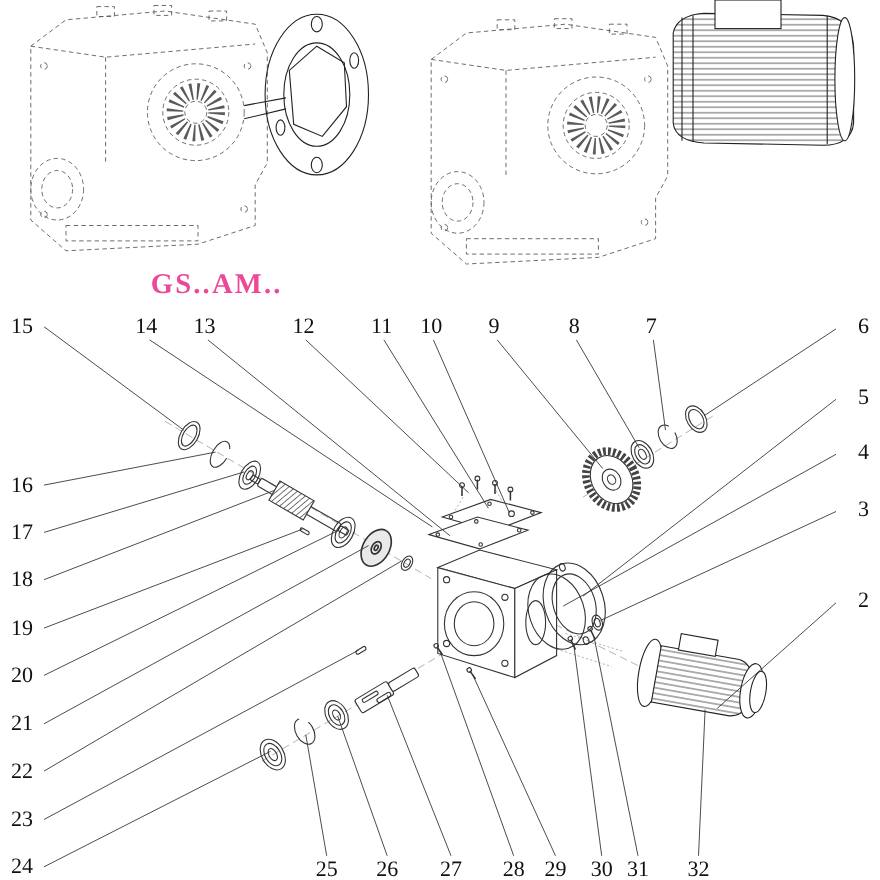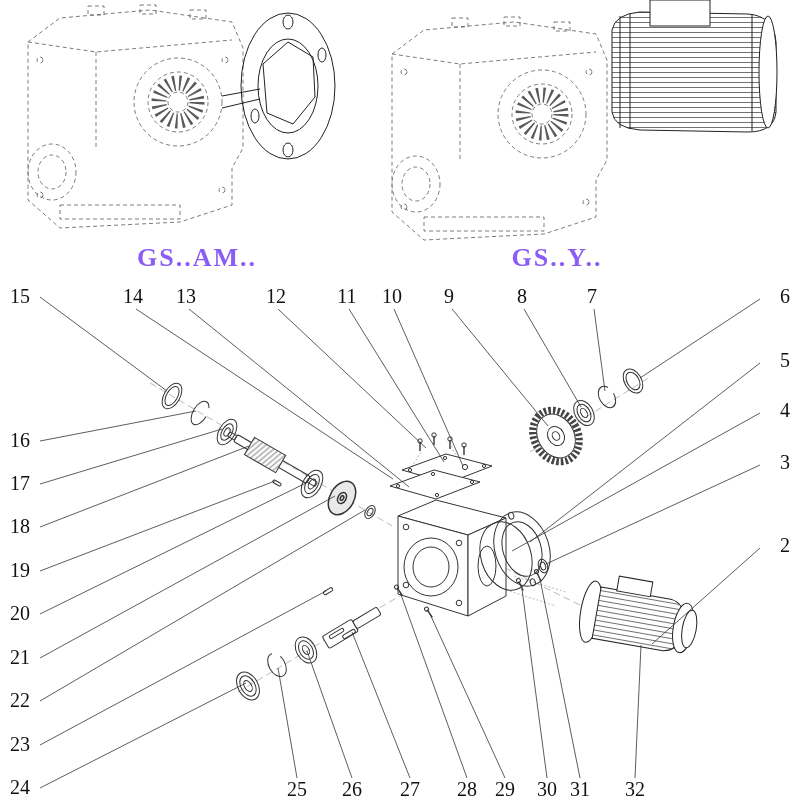--- a/index.html
+++ b/index.html
@@ -1,20 +1,20 @@
 <!DOCTYPE html>
 <html><head>
 <meta charset="utf-8">
 <style>
   html,body{margin:0;padding:0;background:#fff;}
   .canvas{position:relative;width:800px;height:800px;background:#fff;overflow:hidden;
           font-family:"Liberation Serif",serif;}
   svg{position:absolute;left:0;top:0;}
   .caption{position:absolute;width:230px;text-align:center;font-weight:bold;
-           font-size:26px;letter-spacing:2px;color:#8b5cf6;}
+           font-size:26px;letter-spacing:2px;color:#ec4899;}
   .caption-left{left:82px;top:243px;}
   .caption-right{left:442px;top:243px;}
   .dash{stroke:#5a5a5a;stroke-width:.8;fill:none;stroke-dasharray:4 3;}
   .solid{stroke:#222;stroke-width:1;fill:none;}
   .part{stroke:#333;stroke-width:1;fill:none;}
   .thick{stroke-width:1.5;}
   .hatchring{fill:none;stroke:#5a5a5a;stroke-width:15;stroke-dasharray:2 4;}
   .axis{stroke:#8a8a8a;stroke-width:.6;fill:none;stroke-dasharray:7 4;}
   .axis2{stroke:#8a8a8a;stroke-width:.6;fill:none;stroke-dasharray:2 2;}
   .leader{stroke:#333;stroke-width:.8;}
@@ -333,15 +333,14 @@
         <line x1="547" y1="778" x2="522" y2="589" class="leader"></line>
         <text x="547" y="796" text-anchor="middle" class="part-num">30</text>
         <line x1="580" y1="778" x2="540" y2="579" class="leader"></line>
         <text x="580" y="796" text-anchor="middle" class="part-num">31</text>
         <line x1="635" y1="778" x2="641" y2="645" class="leader"></line>
         <text x="635" y="796" text-anchor="middle" class="part-num">32</text>
       </g>
 </svg>
 
 <div class="caption caption-left">GS..AM..</div>
-<div class="caption caption-right">GS..Y..</div>
 
 </div>
 
 </body></html>

